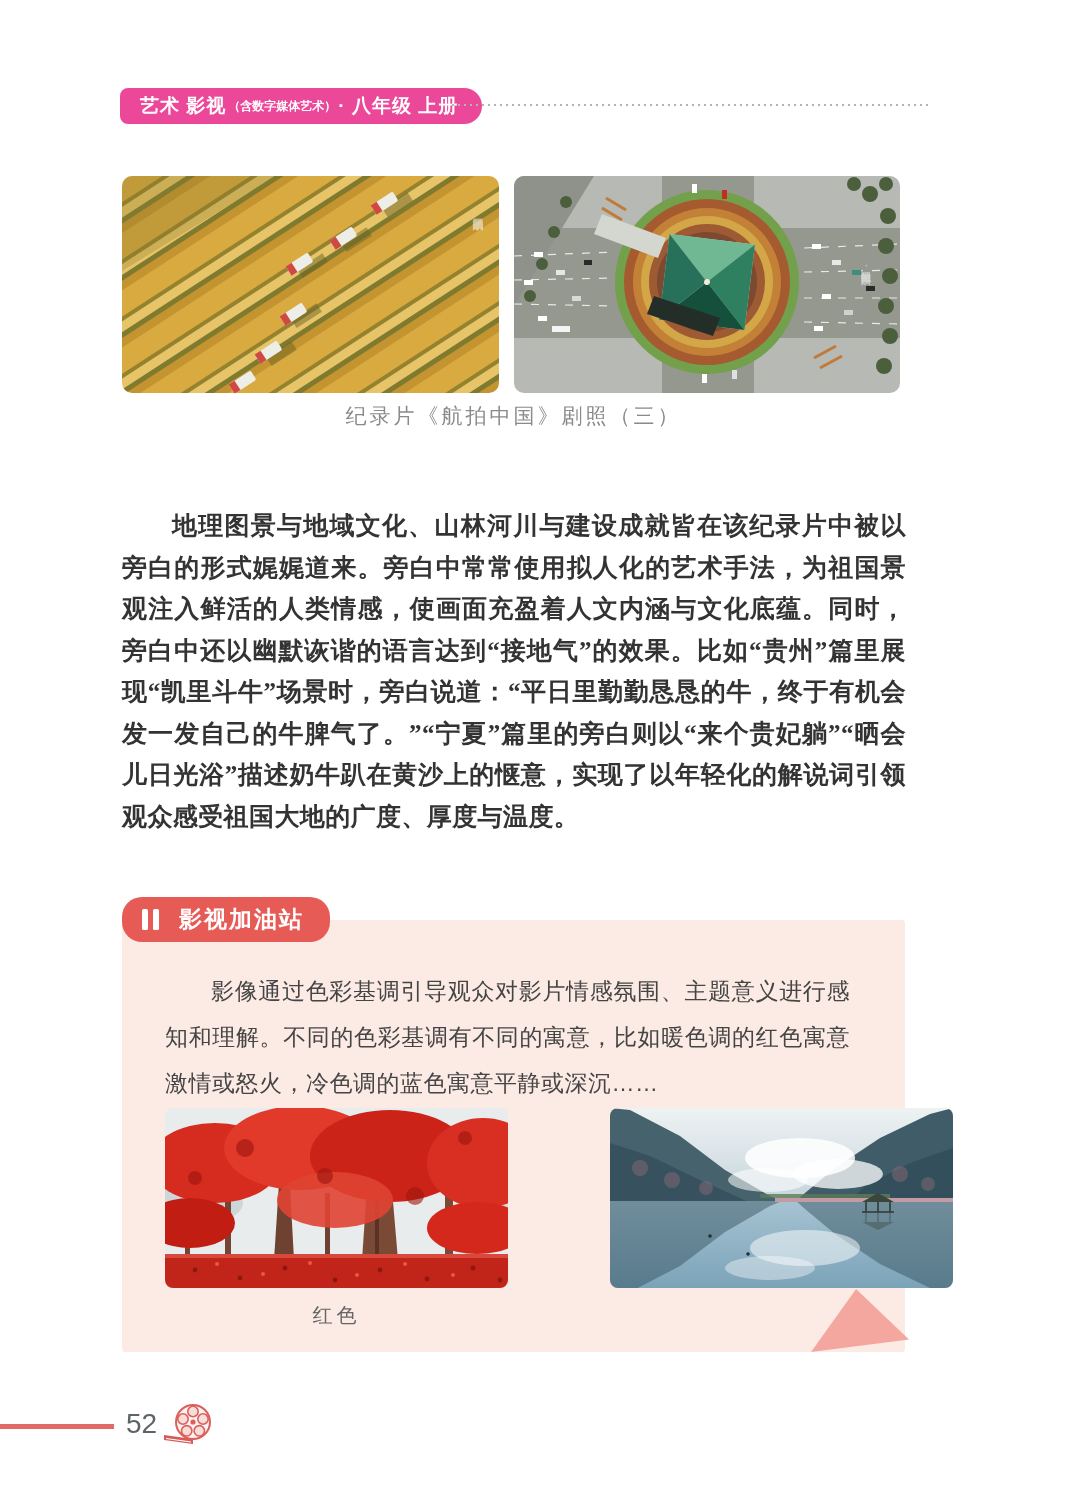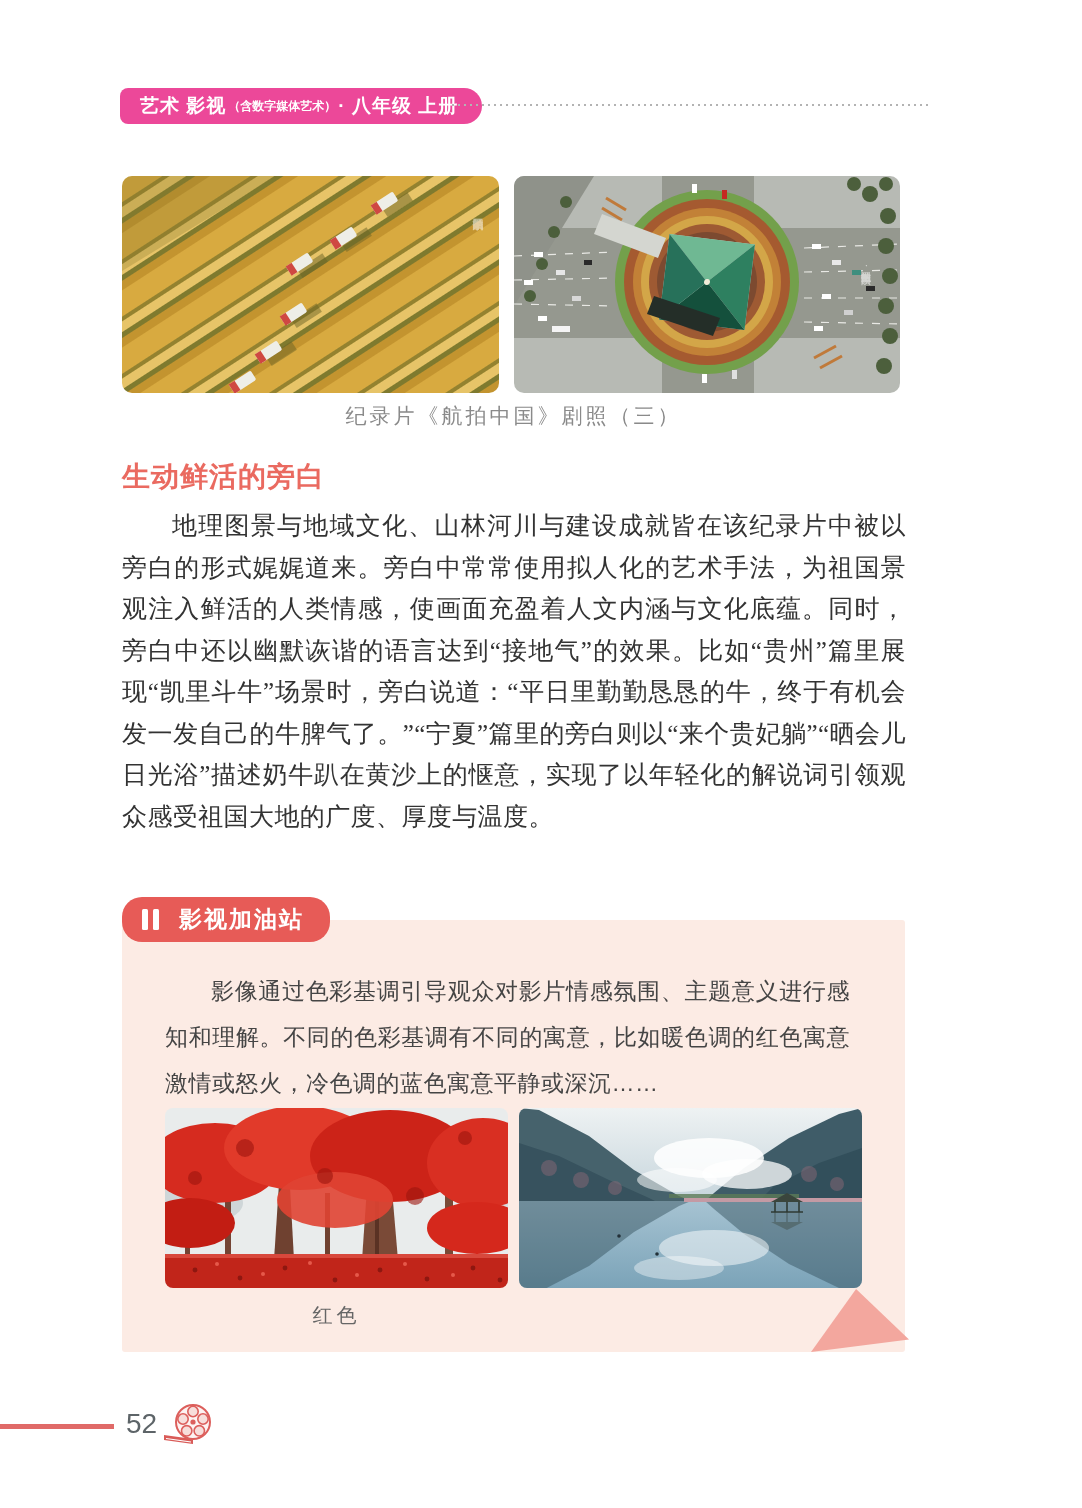--- a/index.html
+++ b/index.html
@@ -19,35 +19,35 @@
   .figure-row{position:absolute;left:122px;top:176px;width:783px;display:flex;gap:15px;}
   .photo{border-radius:10px;overflow:hidden;line-height:0;}
   .figure-caption{position:absolute;left:122px;top:402px;width:783px;text-align:center;
         color:#8a8a8a;font-size:21px;letter-spacing:3px;}
 
   
   .section-heading{position:absolute;left:122px;top:458px;margin:0;color:#ea6a60;
         font-size:28px;font-weight:bold;letter-spacing:1px;}
   .body-text{position:absolute;left:122px;top:505px;width:784px;margin:0;
         font-size:25px;line-height:41.5px;color:#333333;text-align:justify;text-indent:2em;
-        letter-spacing:0.4px;}
+        letter-spacing:0.4px;font-weight:bold;}
 
   
   .infobox{position:absolute;left:122px;top:920px;width:783px;height:432px;
         background:#fcebe4;border-radius:3px;}
   .infobox-badge{position:absolute;left:0;top:-23px;height:45px;display:flex;align-items:center;
         gap:20px;padding:0 26px 0 20px;background:#e75b57;border-radius:20px;
         color:#ffffff;font-family:"Liberation Sans","DejaVu Sans",sans-serif;
         font-weight:bold;font-size:23px;letter-spacing:2px;}
   .pause-icon{display:inline-flex;gap:5px;}
   .pause-icon span{display:block;width:6px;height:21px;background:#ffffff;border-radius:1.5px;}
   .infobox-text{margin:0;padding:48px 55px 0 43px;font-family:"Liberation Sans","DejaVu Sans",sans-serif;
         font-size:23px;line-height:46px;color:#454545;text-align:justify;text-indent:2em;
         letter-spacing:0.5px;}
-  .infobox-figures{position:absolute;left:43px;top:188px;width:697px;display:flex;
+  .infobox-figures{position:absolute;left:43px;top:188px;width:788px;display:flex;
         justify-content:space-between;}
   .infobox-figures figure{margin:0;width:343px;}
   .box-photo{border-radius:8px;overflow:hidden;line-height:0;}
   .infobox-figures figcaption{margin-top:14px;text-align:center;color:#666666;
         font-size:20px;letter-spacing:4px;}
   .corner-triangle{position:absolute;right:-4px;bottom:0;width:98px;height:63px;
         background:#f3a79e;clip-path:polygon(46% 0,100% 80%,0 100%);}
 
   
   .footer-line{position:absolute;left:0;top:1424px;width:114px;height:5px;background:#e06a68;}
@@ -187,21 +187,20 @@
             <rect x="208" y="14" width="5" height="9" fill="#c62a22"></rect>
           <rect x="188" y="198" width="5" height="9" fill="#ffffff"></rect>
             <rect x="218" y="194" width="5" height="9" fill="#e0e0e0"></rect>
         </g>
         <text x="352" y="88" style="writing-mode:vertical-rl" font-size="10" fill="#ffffff" opacity="0.6">航拍中国·陕西</text>
       </svg>
     </div>
   </div>
   <div class="figure-caption">纪录片《航拍中国》剧照（三）</div>
 
-  <h2 class="section-heading">生动鲜活的旁白</h2>
   <p class="body-text">地理图景与地域文化、山林河川与建设成就皆在该纪录片中被以旁白的形式娓娓道来。旁白中常常使用拟人化的艺术手法，为祖国景观注入鲜活的人类情感，使画面充盈着人文内涵与文化底蕴。同时，旁白中还以幽默诙谐的语言达到“接地气”的效果。比如“贵州”篇里展现“凯里斗牛”场景时，旁白说道：“平日里勤勤恳恳的牛，终于有机会发一发自己的牛脾气了。”“宁夏”篇里的旁白则以“来个贵妃躺”“晒会儿日光浴”描述奶牛趴在黄沙上的惬意，实现了以年轻化的解说词引领观众感受祖国大地的广度、厚度与温度。</p>
 
   <div class="infobox">
     <div class="infobox-badge">
       <span class="pause-icon">
           <span></span>
           <span></span>
         </span>
       <span>影视加油站</span>
     </div>

